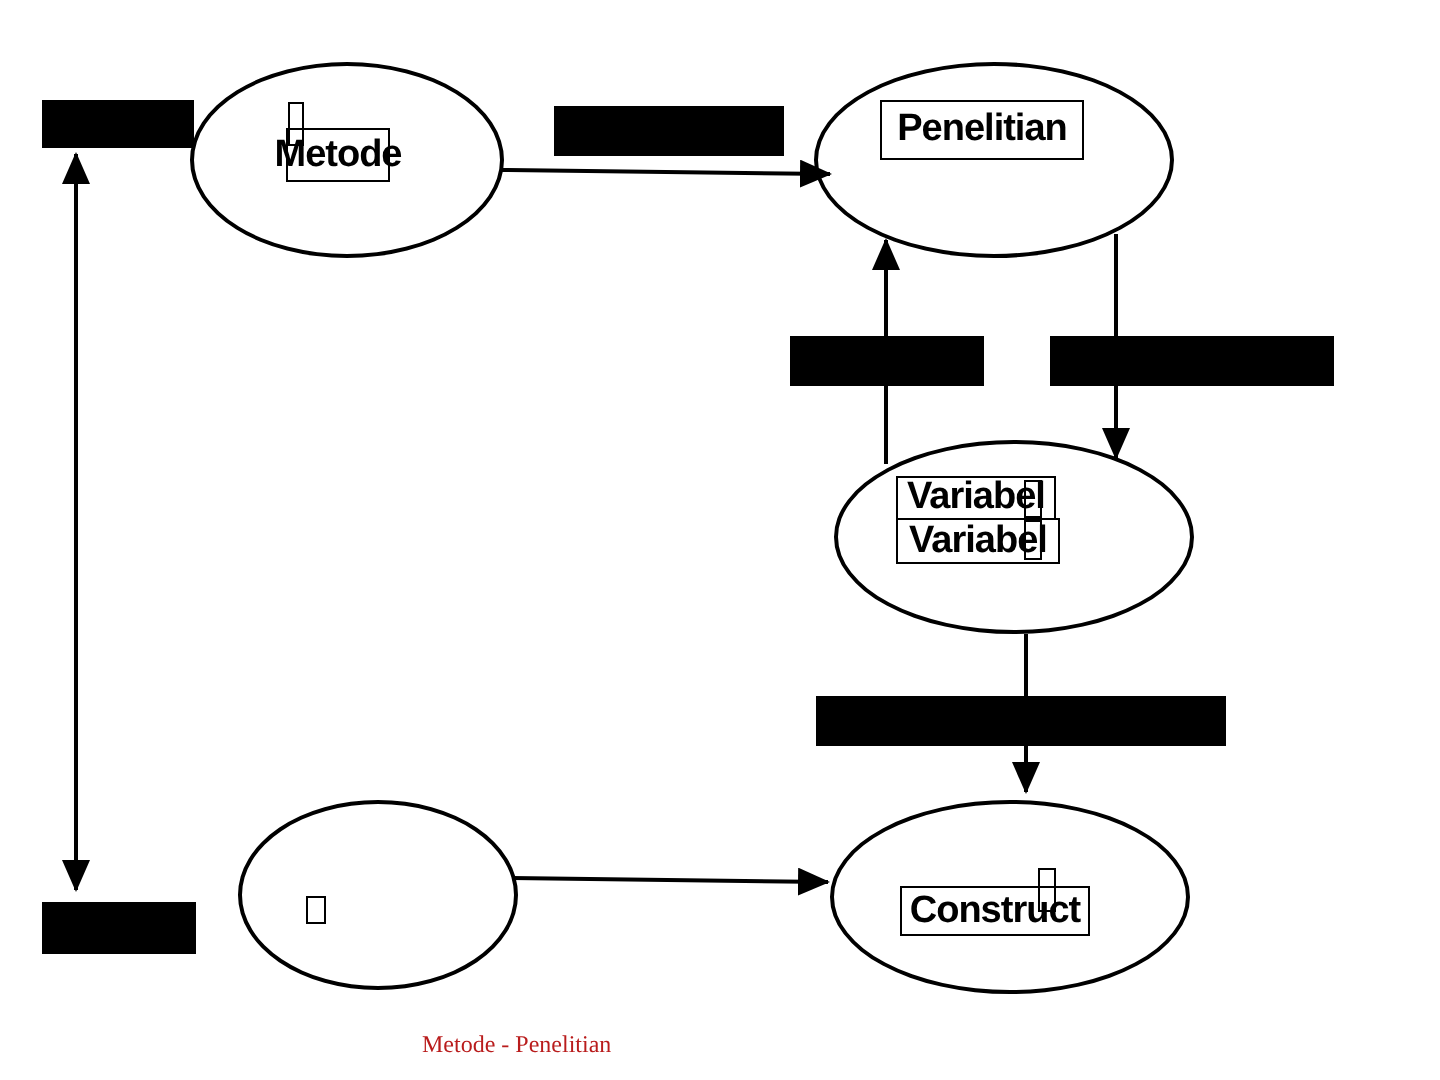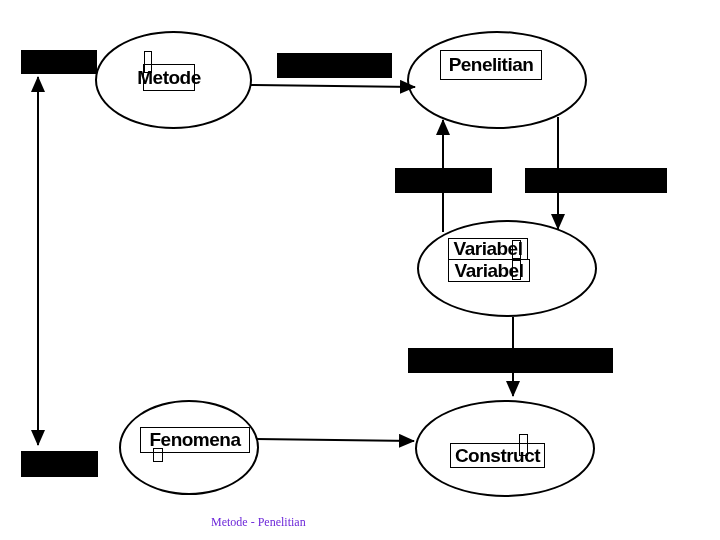--- a/index.html
+++ b/index.html
@@ -19,21 +19,21 @@
     font-weight:bold; font-size:19px; letter-spacing:-0.5px;
     display:flex; align-items:center; justify-content:center;
     white-space:nowrap; background:transparent;
   }
   .glyphbox {
     position:absolute; box-sizing:border-box;
     border:1px solid #000000; background:transparent;
   }
   .caption {
     position:absolute; left:211px; top:515px;
-    font-family:"Liberation Serif", serif; font-size:12px; color:#6d28d9;
+    font-family:"Liberation Serif", serif; font-size:12px; color:#b91c1c;
     white-space:nowrap;
   }
 </style>
 </head>
 <body>
 
 <div class="slide">
 
   <div class="bar" style="left:21px; top:50px; width:76px; height:24px;"></div>
   <div class="bar" style="left:277px; top:53px; width:115px; height:25px;"></div>
@@ -59,21 +59,20 @@
   <div class="ellipse" style="left:95px; top:31px; width:157px; height:98px;"></div>
   <div class="ellipse" style="left:407px; top:31px; width:180px; height:98px;"></div>
   <div class="ellipse" style="left:417px; top:220px; width:180px; height:97px;"></div>
   <div class="ellipse" style="left:119px; top:400px; width:140px; height:95px;"></div>
   <div class="ellipse" style="left:415px; top:400px; width:180px; height:97px;"></div>
 
   <div class="lbl" style="left:143px; top:64px; width:52px; height:27px;">Metode</div>
   <div class="lbl" style="left:440px; top:50px; width:102px; height:30px;">Penelitian</div>
   <div class="lbl" style="left:448px; top:238px; width:80px; height:22px;">Variabel</div>
   <div class="lbl" style="left:448px; top:259px; width:82px; height:23px;">Variabel</div>
-  <div class="lbl" style="left:140px; top:427px; width:110px; height:26px;">Fenomena</div>
   <div class="lbl" style="left:450px; top:443px; width:95px; height:25px;">Construct</div>
 
   <div class="glyphbox" style="left:144px; top:51px; width:8px; height:22px;"></div>
   <div class="glyphbox" style="left:512px; top:240px; width:9px; height:19px;"></div>
   <div class="glyphbox" style="left:512px; top:260px; width:9px; height:20px;"></div>
   <div class="glyphbox" style="left:519px; top:434px; width:9px; height:22px;"></div>
   <div class="glyphbox" style="left:153px; top:448px; width:10px; height:14px;"></div>
 
   <div class="caption">Metode - Penelitian</div>
 

